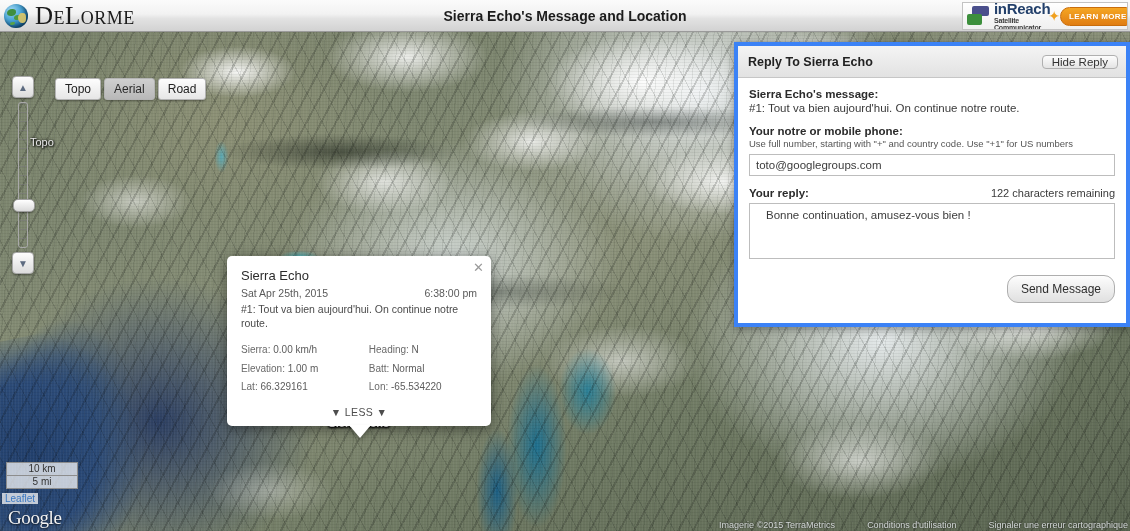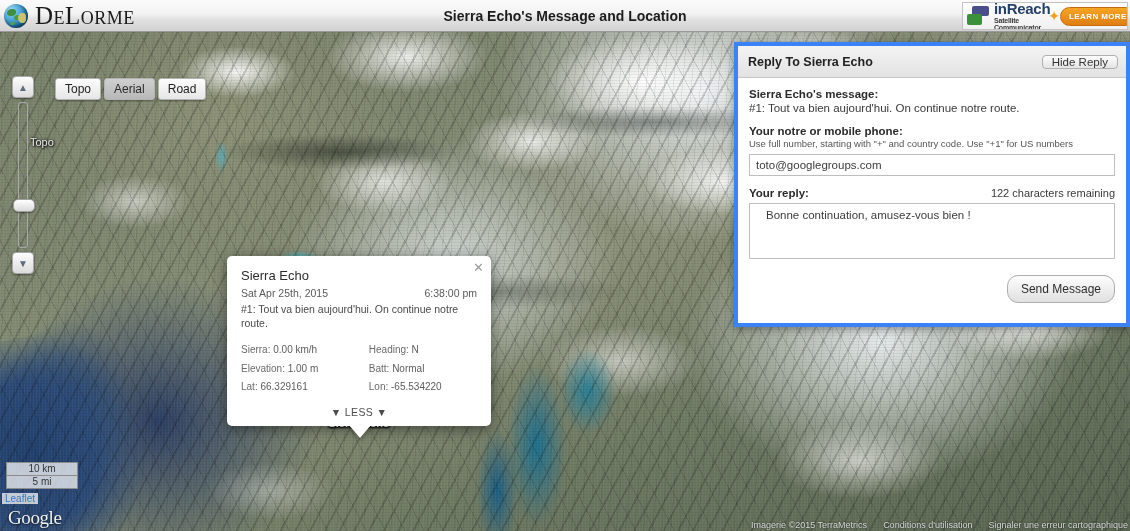--- a/index.html
+++ b/index.html
@@ -255,21 +255,21 @@
     background: rgba(255,255,255,.72); font-size: 10px; color: #3a78c2; padding: 0 3px;
   }
   #google-logo {
     position:absolute; left: 8px; bottom: 2px; z-index: 20;
     font-family: "Liberation Serif", serif; font-size: 19px; color:#f2f2f2;
     text-shadow: 0 1px 2px rgba(0,0,0,.8); letter-spacing: -.4px;
   }
   #attrib {
     position:absolute; right: 2px; bottom: 1px; z-index: 20;
     font-size: 9px; color: #dfe3e4; text-shadow: 0 0 2px rgba(0,0,0,.85);
-    display: flex; gap: 16px; white-space: nowrap; opacity: .9;
+    display: flex; gap: 32px; white-space: nowrap; opacity: .9;
   }
 
   
   #reply {
     position: absolute; right: 0; top: 42px; width: 396px; z-index: 50;
     background: #ffffff; border: 4px solid #3b82f6;
     box-shadow: 0 2px 8px rgba(0,0,0,.35);
     font-size: 12px; color: #2e2e2e;
   }
   #reply-head {

